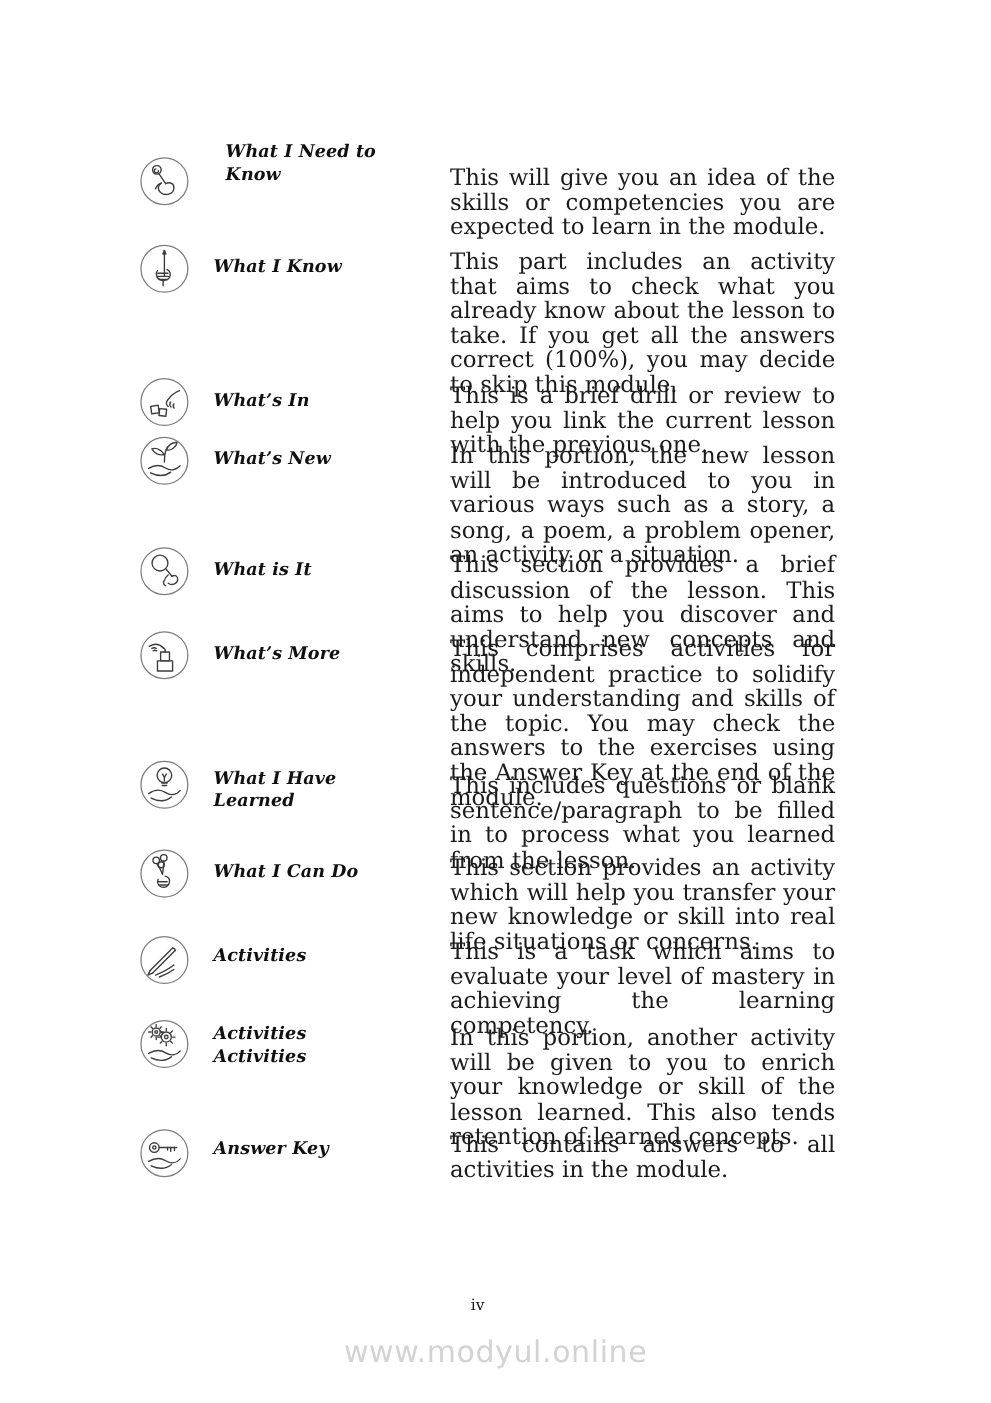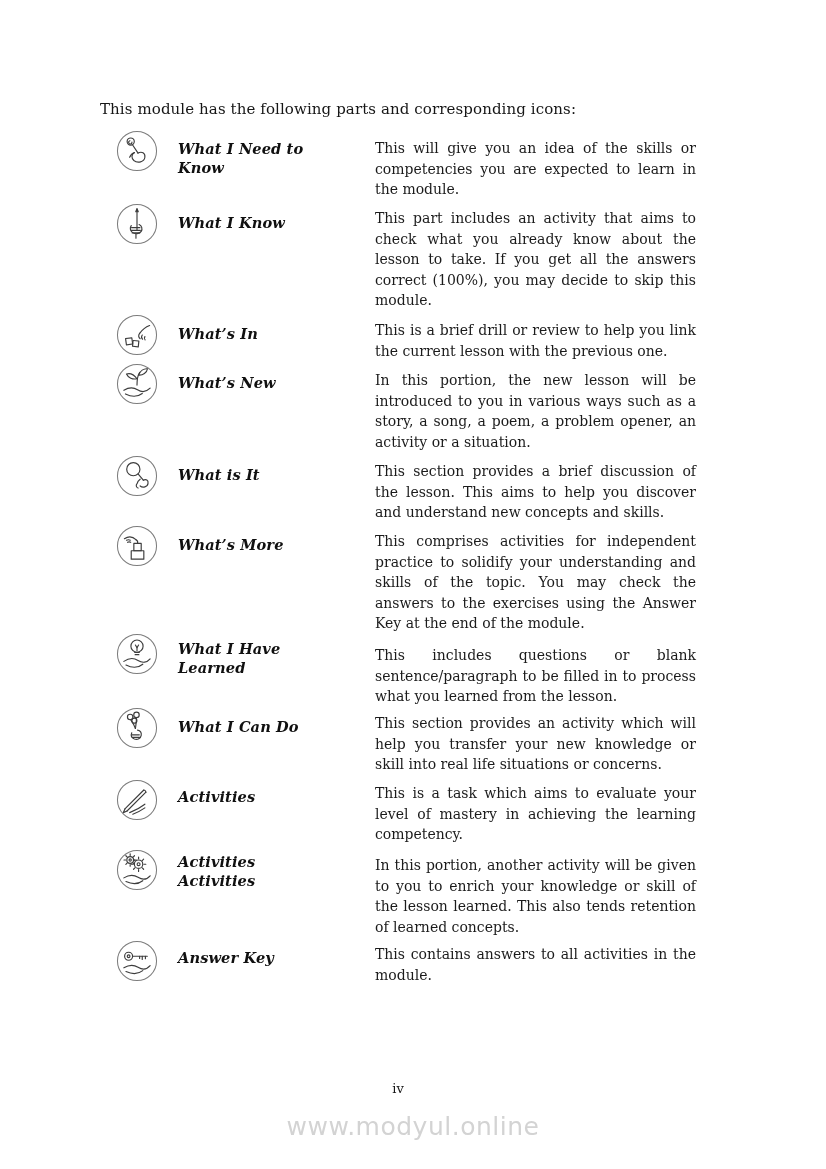--- a/index.html
+++ b/index.html
@@ -16,51 +16,50 @@
   .part-icon svg{display:block;}
   .ring{fill:none;stroke:#7d7d7d;stroke-width:1;}
   .glyph *{fill:none;stroke:#3c3c3c;stroke-width:1.1;stroke-linecap:round;stroke-linejoin:round;}
   .part-label{
     position:absolute;left:178px;width:150px;
     font-weight:bold;font-style:italic;font-size:14.6px;line-height:18.5px;
     color:#101010;letter-spacing:0.1px;
   }
   .part-desc{
     position:absolute;left:375px;width:321px;
-    font-size:14px;line-height:20.6px;text-align:justify;color:#1b1b1b;
+    font-size:19px;line-height:20.6px;text-align:justify;color:#1b1b1b;
   }
   .page-number{
     position:absolute;left:100px;top:1081px;width:596px;text-align:center;
     font-size:13px;color:#161616;
   }
   .watermark{
     position:absolute;left:0;top:1112px;width:826px;text-align:center;
     font-family:"DejaVu Sans", sans-serif;font-size:25px;color:#d3d3d3;
     letter-spacing:0.5px;
   }
 </style>
 </head>
 <body>
 
 <div class="page">
-  <div class="intro">This module has the following parts and corresponding icons:</div>
   <div id="rows">
       <span class="part-icon" style="top: 130px;">
         <svg viewBox="0 0 40 40" width="42" height="42">
           <circle class="ring" cx="20" cy="20" r="18.6"></circle>
           <g class="glyph">
             <circle cx="14" cy="11" r="3.4"></circle>
             <path d="M13.2,10.2 a1.6,1.6 0 1 0 2,1.4"></path>
             <path d="M16,14.5 L21,22"></path>
             <path d="M21,22 c3.5,-2 7,0 6.5,4 c-0.5,4.5 -7,6 -10.5,3 c-2.5,-2.3 -2.5,-5.5 0.5,-7.5"></path>
             <path d="M13,26 c1,-2.5 2.5,-4 4.5,-4.5"></path>
           </g>
         </svg>
       </span>
-      <div class="part-label" style="top: 140px;">What I Need to Know</div>
+      <div class="part-label" style="top: 118px; margin-left: 10px;">What I Need to Know</div>
       <div class="part-desc" style="top: 138px;">This will give you an idea of the skills or competencies you are expected to learn in the module.</div>
       <span class="part-icon" style="top: 203px;">
         <svg viewBox="0 0 40 40" width="42" height="42">
           <circle class="ring" cx="20" cy="20" r="18.6"></circle>
           <g class="glyph">
             <path d="M20,5.5 L20,26"></path>
             <path d="M20,5.5 l-1.2,2.8 l2.4,0 z"></path>
             <path d="M14.5,21.5 c-1.5,2 -1,5 1,6.5 c2.5,2 7,1.5 8.5,-1 c1.5,-2.5 0.5,-5.5 -2,-6.5"></path>
             <path d="M14.8,23.5 h8"></path>
             <path d="M14.6,26 h8.6"></path>

